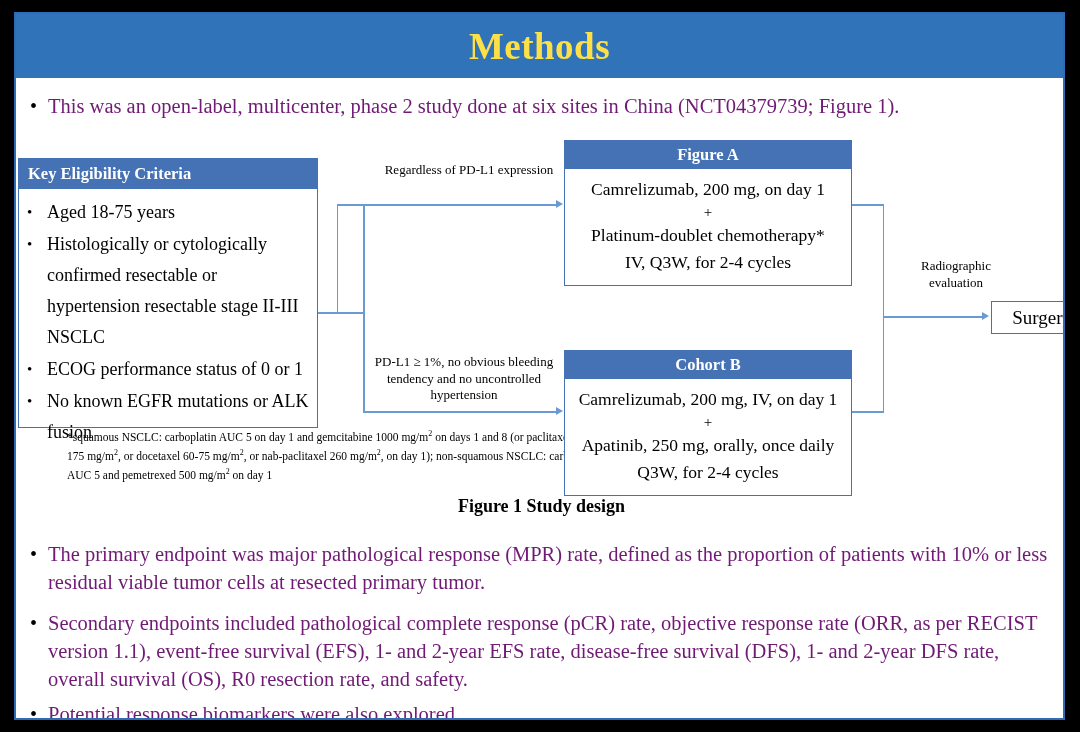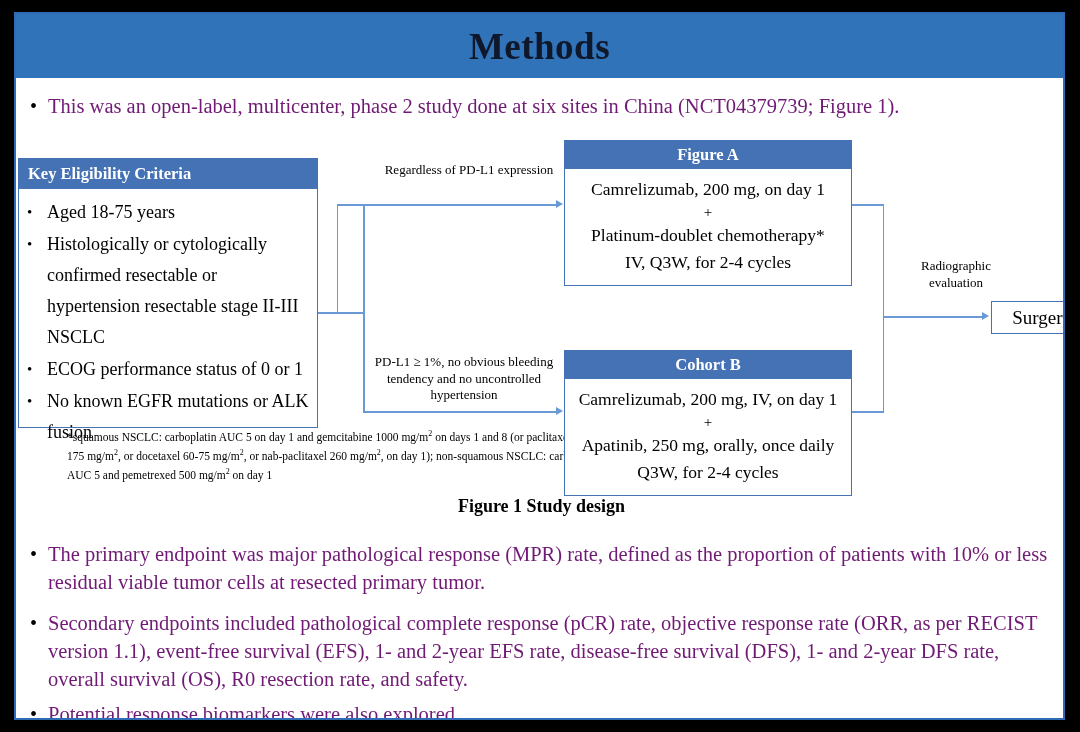--- a/index.html
+++ b/index.html
@@ -18,21 +18,21 @@
     overflow: hidden;
   }
   
   .title-banner {
     position: absolute; left: 0; top: 0;
     width: 100%; height: 64px;
     background: #3173b8;
     display: flex; align-items: center; justify-content: center;
   }
   .title-text {
-    color: #0f172a;
+    color: #fde047;
     font-size: 37px;
     font-weight: bold;
     letter-spacing: .5px;
   }
   
   .bullet-row {
     position: absolute;
     display: flex;
     align-items: flex-start;
   }

